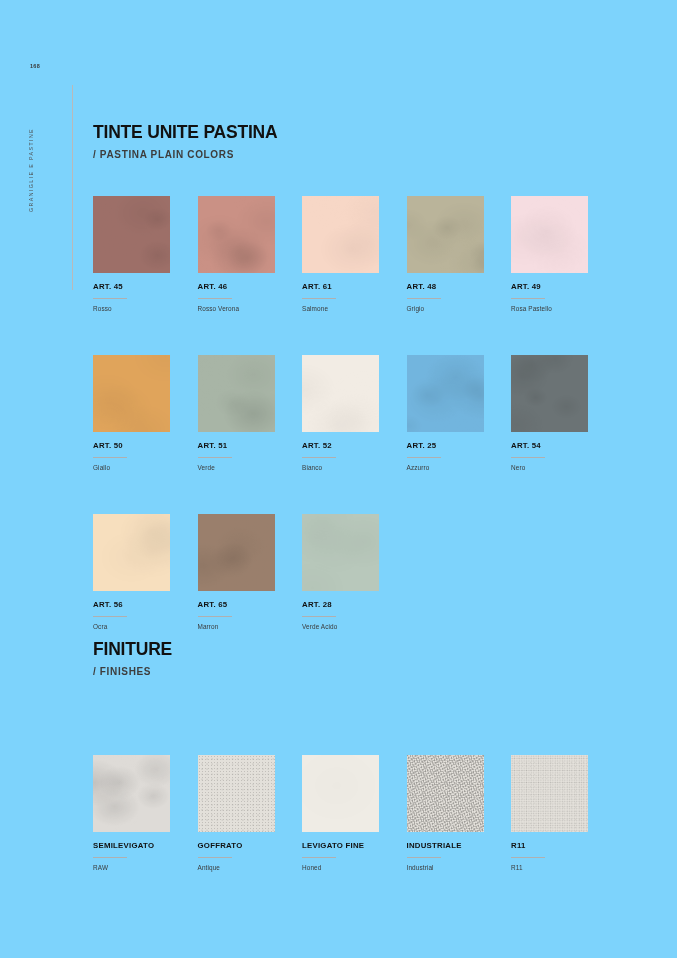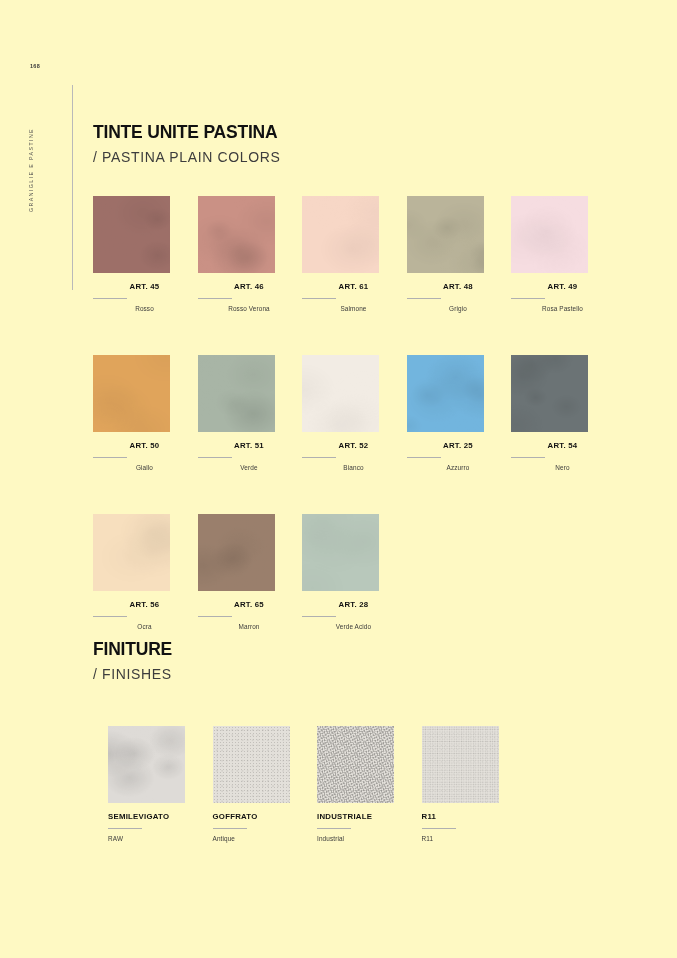--- a/index.html
+++ b/index.html
@@ -13,21 +13,21 @@
     height: 958px;
     position: relative;
     font-family: "Liberation Sans", sans-serif;
     color: #1a1a1a;
     overflow: hidden;
   }
 
   .page {
     position: absolute;
     inset: 0;
-    background: #fef9c3;
+    background: #7dd3fc;
   }
 
   
   .page-number {
     position: absolute;
     left: 30px;
     top: 63px;
     font-size: 5.5px;
     font-weight: 700;
     letter-spacing: 0.3px;
@@ -68,42 +68,42 @@
   }
   .section-title {
     font-size: 17.5px;
     font-weight: 700;
     letter-spacing: -0.2px;
     color: #111111;
     margin: 0;
     line-height: 1;
   }
   .section-sub {
-    font-size: 14px;
-    font-weight: 400;
+    font-size: 10px;
+    font-weight: 700;
     letter-spacing: 0.65px;
     color: #3d3d3d;
     margin: 8px 0 0 0;
     line-height: 1;
   }
 
   #sec-tinte { top: 124px; }
   #sec-finiture { top: 641px; }
 
   
   .grid {
     position: absolute;
     left: 93px;
     width: 510px;
     display: grid;
     grid-template-columns: repeat(5, 103px);
     column-gap: 1.5px;
   }
-  #grid-colors { top: 196px; row-gap: 43px; text-align: center; }
-  #grid-finishes { top: 726px; margin-left: 15px; }
+  #grid-colors { top: 196px; row-gap: 43px; }
+  #grid-finishes { top: 755px; }
 
   .cell {
     width: 103px;
   }
   .swatch {
     width: 77px;
     height: 77px;
     position: relative;
     overflow: hidden;
   }
@@ -298,20 +298,29 @@
         <div class="swatch">
           <div class="swatch-base" style="background: rgb(227, 224, 218);"></div>
           <div class="swatch-tex" style="background-image: radial-gradient(circle, rgba(70, 70, 70, 0.4) 0.5px, rgba(0, 0, 0, 0) 0.9px), radial-gradient(circle, rgba(90, 90, 90, 0.28) 0.5px, rgba(0, 0, 0, 0) 0.9px), radial-gradient(50% 40% at 41% 64%, rgba(255, 255, 255, 0.176) 0%, rgba(255, 255, 255, 0) 70%), radial-gradient(50% 40% at 52% 52%, rgba(255, 255, 255, 0.145) 0%, rgba(255, 255, 255, 0) 70%), radial-gradient(50% 40% at 92% 54%, rgba(255, 255, 255, 0.208) 0%, rgba(255, 255, 255, 0) 70%), radial-gradient(50% 40% at 2% 91%, rgba(255, 255, 255, 0.125) 0%, rgba(255, 255, 255, 0) 70%), radial-gradient(50% 40% at 90% 10%, rgba(255, 255, 255, 0.145) 0%, rgba(255, 255, 255, 0) 70%), radial-gradient(50% 40% at 74% 22%, rgba(255, 255, 255, 0.165) 0%, rgba(255, 255, 255, 0) 70%); background-size: 3px 3px, 5.1px 5.1px, 100% 100%, 100% 100%, 100% 100%, 100% 100%, 100% 100%, 100% 100%; background-position: 0px 0px, 1.5px 1.5px, 0px 0px, 0px 0px, 0px 0px, 0px 0px, 0px 0px, 0px 0px;"></div>
         </div>
         <div class="cell-code">GOFFRATO</div>
         <div class="cell-rule"></div>
         <div class="cell-name">Antique</div>
       </div>
       <div class="cell">
         <div class="swatch">
+          <div class="swatch-base" style="background: rgb(239, 236, 229);"></div>
+          <div class="swatch-tex" style="background-image: radial-gradient(70% 60% at 45% 40%, rgba(0, 0, 0, 0.02) 0%, rgba(0, 0, 0, 0) 80%); background-size: 100% 100%; background-position: 0px 0px;"></div>
+        </div>
+        <div class="cell-code">LEVIGATO FINE</div>
+        <div class="cell-rule"></div>
+        <div class="cell-name">Honed</div>
+      </div>
+      <div class="cell">
+        <div class="swatch">
           <div class="swatch-base" style="background: rgb(230, 227, 221);"></div>
           <div class="swatch-tex" style="background-image: repeating-linear-gradient(72deg, rgba(55, 55, 55, 0.55) 0px, rgba(55, 55, 55, 0.55) 0.6px, rgba(0, 0, 0, 0) 0.6px, rgba(0, 0, 0, 0) 2.4px), repeating-linear-gradient(-18deg, rgba(55, 55, 55, 0.42) 0px, rgba(55, 55, 55, 0.42) 0.6px, rgba(0, 0, 0, 0) 0.6px, rgba(0, 0, 0, 0) 2.6px), radial-gradient(circle, rgba(40, 40, 40, 0.45) 0.5px, rgba(0, 0, 0, 0) 1px); background-size: 100% 100%, 100% 100%, 2.2px 2.2px; background-position: 0px 0px, 0px 0px, 0px 0px;"></div>
         </div>
         <div class="cell-code">INDUSTRIALE</div>
         <div class="cell-rule"></div>
         <div class="cell-name">Industrial</div>
       </div>
       <div class="cell">
         <div class="swatch">
           <div class="swatch-base" style="background: rgb(228, 225, 219);"></div>

